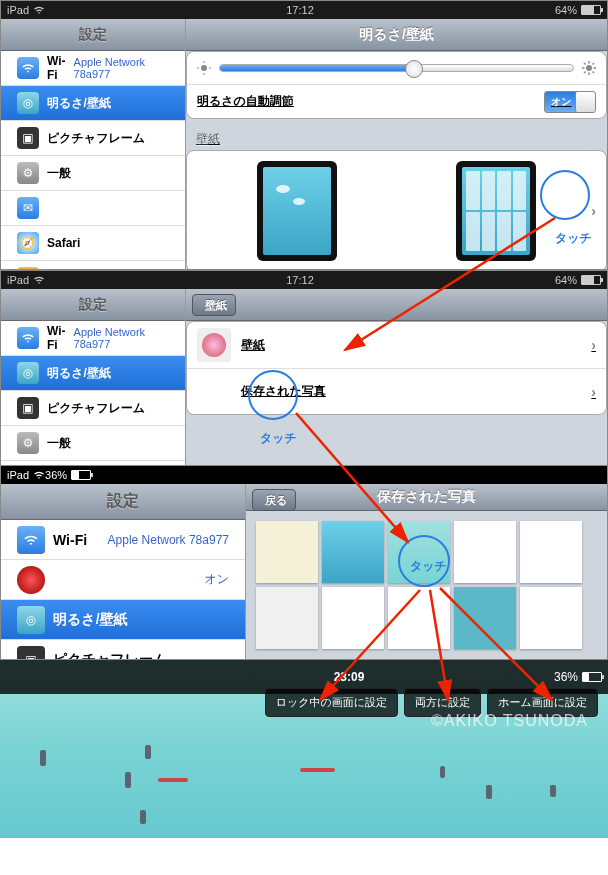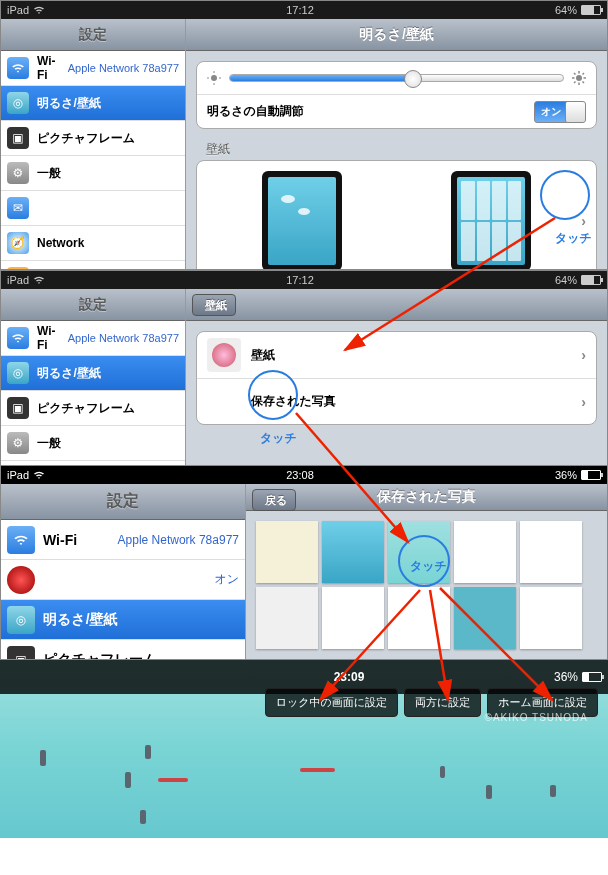--- a/index.html
+++ b/index.html
@@ -22,28 +22,28 @@
 .sidebar-col { width:185px; background:#ec4899; border-right:1px solid #999; display:flex; flex-direction:column; }
 .main-col { flex:1; background:#cfd5dc; display:flex; flex-direction:column; }
 
 .toolbar { height:32px; background:linear-gradient(#b9c1cb,#8893a2); border-bottom:1px solid #666; color:#5a5a5a; display:flex; align-items:center; justify-content:center; font-size:14px; font-weight:bold; text-shadow:0 1px 0 rgba(255,255,255,.4); position:relative; }
 .toolbar.main { color:#fff; text-shadow:0 -1px 0 rgba(0,0,0,.4); }
 .back-btn { position:absolute; left:6px; top:5px; height:22px; background:linear-gradient(#9aa4b2,#6d7888); color:#fff; font-size:11px; border:1px solid #555; border-radius:4px; padding:0 8px 0 12px; line-height:20px; }
 .back-btn::before { content:""; position:absolute; left:-6px; top:3px; width:14px; height:14px; background:linear-gradient(135deg,#9aa4b2,#6d7888); transform:rotate(45deg); border-radius:2px; z-index:-1; }
 
 
 .sidebar-list { flex:1; background:#fff; overflow:hidden; }
-.side-item { height:35px; display:flex; align-items:center; padding:0 6px; border-bottom:1px solid #ddd; font-size:12px; gap:8px; }
+.side-item { height:35px; display:flex; align-items:center; padding:0 16px; border-bottom:1px solid #ddd; font-size:12px; gap:8px; }
 .side-item.selected { background:linear-gradient(#3b8df0,#1f6fd8); color:#fff; }
 .side-item .icon { width:22px; height:22px; border-radius:4px; flex:0 0 auto; display:flex; align-items:center; justify-content:center; font-size:12px; color:#fff; }
 .side-item .label { flex:1; font-weight:bold; }
 .side-item .value { color:#3366cc; font-size:11px; }
 
 
-.content { flex:1; padding:10px; overflow:hidden; }
+.content { flex:1; overflow:hidden;text-decoration:underline; }
 .group { background:#fff; border:1px solid #aaa; border-radius:8px; margin-bottom:8px; }
 .group-row { height:34px; display:flex; align-items:center; padding:0 10px; font-size:12px; font-weight:bold; }
 .group-label { font-size:12px; color:#555; padding:4px 10px 2px; text-shadow:0 1px 0 rgba(255,255,255,.6); }
 
 
 .slider-row { height:32px; display:flex; align-items:center; padding:0 10px; gap:8px; }
 .sun { width:14px; height:14px; }
 .slider { flex:1; height:8px; background:linear-gradient(#fff,#ddd); border:1px solid #aaa; border-radius:4px; position:relative; }
 .slider .track-fill { position:absolute; left:0; top:0; bottom:0; width:55%; background:linear-gradient(#6bb0f7,#2a7de0); border-radius:4px 0 0 4px; }
 .slider .knob { position:absolute; left:55%; top:-5px; width:18px; height:18px; background:radial-gradient(#fff,#ddd); border:1px solid #888; border-radius:50%; transform:translateX(-50%); }
@@ -75,21 +75,21 @@
 .photo-grid { display:flex; flex-wrap:wrap; gap:4px; padding:10px; }
 .photo-thumb { width:62px; height:62px; background:#ddd; box-shadow:0 1px 2px rgba(0,0,0,.3); }
 
 
 .panel4 { width:608px; height:178px; position:relative; background:linear-gradient(#a0e0e0,#79d4d4 50%,#66c8cf); overflow:hidden; }
 .sb4 { position:absolute; top:0; left:0; right:0; height:34px; background:rgba(0,0,0,.8); color:#fff; font-size:12px; display:flex; align-items:center; }
 .sb4 .c { flex:1; text-align:center; font-weight:bold; }
 .sb4 .r { padding:0 6px; display:flex; align-items:center; gap:4px; }
 .btn-bar { position:absolute; top:28px; right:10px; display:flex; gap:6px; }
 .dark-btn { background:rgba(0,0,0,.75); color:#fff; font-size:11px; padding:6px 10px; border-radius:4px; border:1px solid #222; }
-.watermark { position:absolute; top:52px; right:20px; color:rgba(255,255,255,.7); font-size:10px; letter-spacing:1px; }
+.watermark { position:absolute; top:52px; right:20px; color:rgba(255,255,255,.7); font-size:16px; letter-spacing:1px; }
 .beach-figure { position:absolute; background:#5a6570; border-radius:2px; }
 
 
 .ann-circle { position:absolute; border:2px solid #2a7de0; border-radius:50%; pointer-events:none; }
 .ann-label { position:absolute; color:#2a7de0; font-size:12px; font-weight:bold; pointer-events:none; }
 .ann-svg { position:absolute; top:0; left:0; pointer-events:none; }
 </style>
 </head>
 <body>
 
@@ -135,21 +135,21 @@
         </div>
         <div class="side-item">
           <div class="icon" style="background:linear-gradient(#bbb,#888)">⚙</div>
           <span class="label">一般</span>
         </div>
         <div class="side-item">
           <div class="icon" style="background:linear-gradient(#6bb0f7,#2a7de0)">✉</div>
         </div>
         <div class="side-item">
           <div class="icon" style="background:radial-gradient(#fff,#4aa0e8)">🧭</div>
-          <span class="label">Network</span>
+          <span class="label">Safari</span>
         </div>
         <div class="side-item">
           <div class="icon" style="background:linear-gradient(#ffb347,#ff8c00)">♪</div>
 
         </div>
 
       </div>
     </div>
 
     <div class="main-col">
@@ -298,21 +298,20 @@
 </div>
 
 <div class="panel">
   <div class="statusbar" style="background:#000;color:#fff">
     <div class="left">
       <span>iPad</span>
       <svg class="wifi-icon" viewBox="0 0 12 10">
             <path d="M6 9 L7 7.5 Q6 7 5 7.5 Z M3 5.5 Q6 3.5 9 5.5 L8 6.5 Q6 5 4 6.5 Z M1 3.5 Q6 0 11 3.5 L10 4.5 Q6 1.5 2 4.5 Z" fill="#fff"></path>
           </svg>
     </div>
-    <div class="center">23:08</div>
     <div class="right">
       <span>36%</span>
       <div class="batt" style="border-color:#fff">
             <div class="fill" style="width:36%;background:#fff"></div>
           </div>
     </div>
   </div>
   <div class="columns columns3">
     <div class="sidebar-col sidebar-col3">
       <div class="toolbar" style="height:36px;font-size:16px">設定</div>

